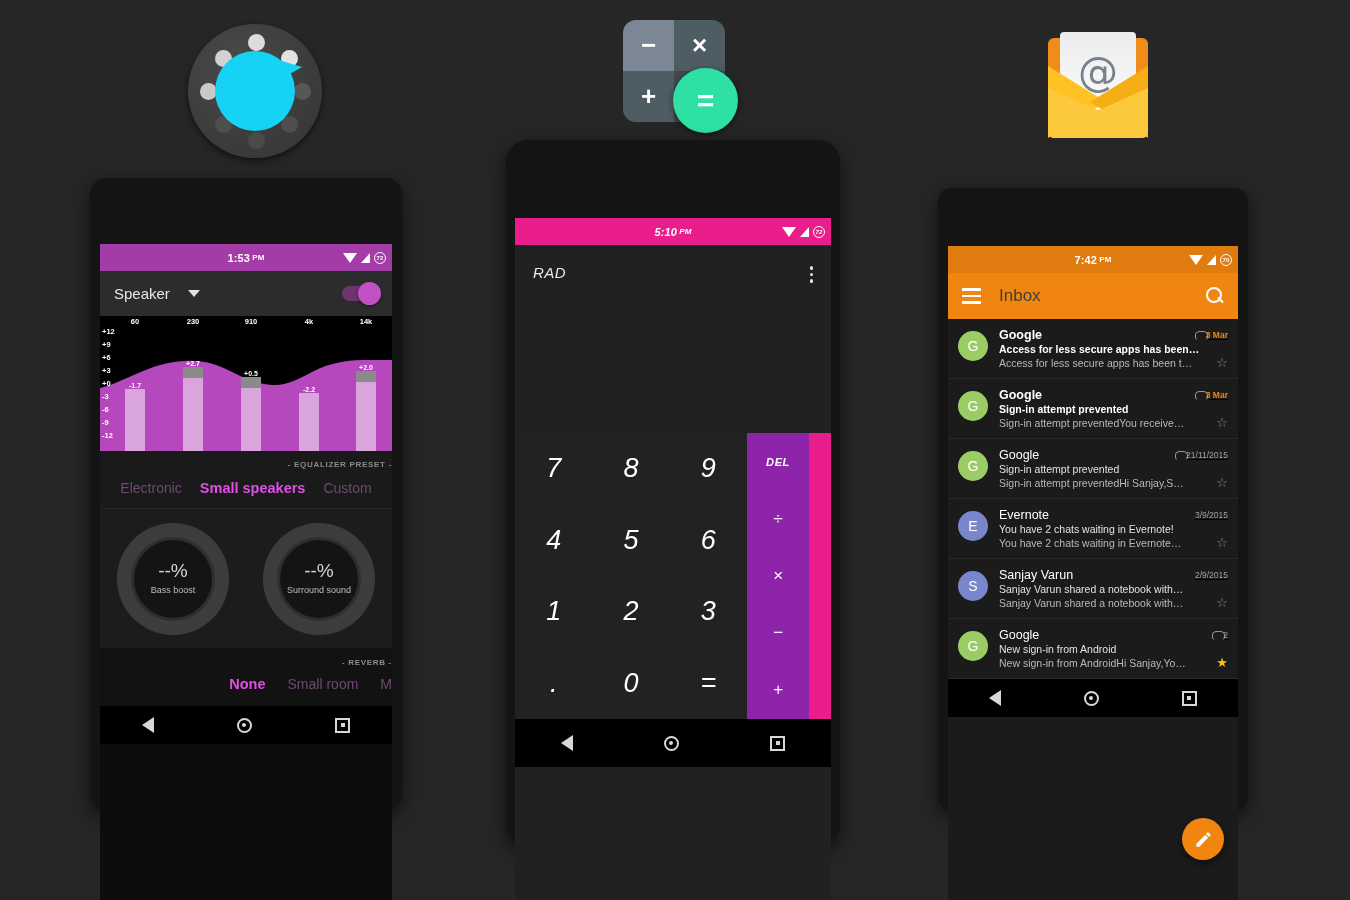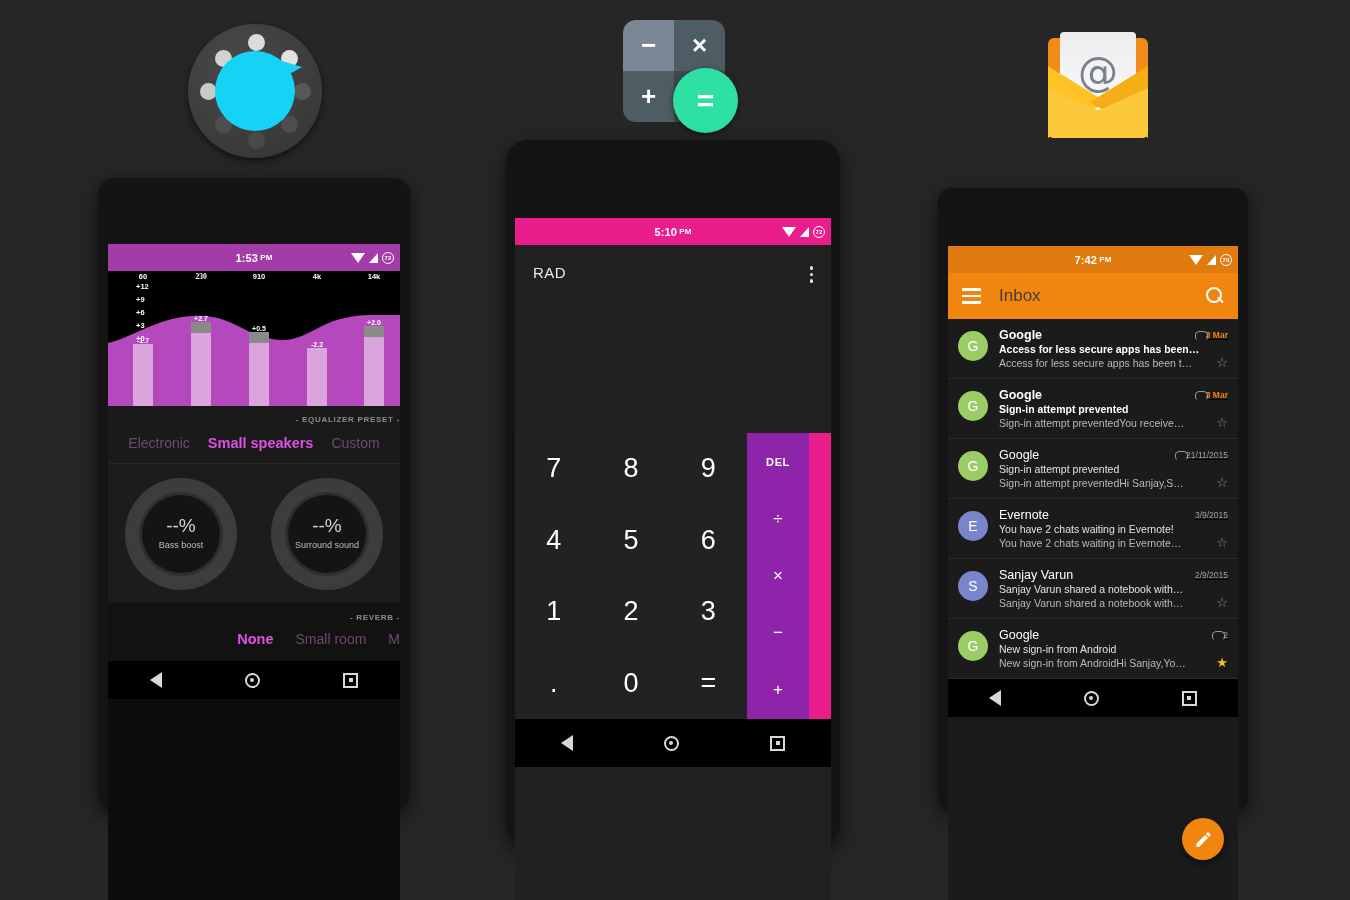--- a/index.html
+++ b/index.html
@@ -74,36 +74,36 @@
   .nav-back { width:0;height:0;border-top:8px solid transparent;border-bottom:8px solid transparent;
     border-right:12px solid #d8d8d8;}
   .nav-home { width:15px;height:15px;border-radius:50%;border:2px solid #d8d8d8; position:relative;}
   .nav-home:after { content:""; position:absolute; left:3.5px; top:3.5px; width:4px;height:4px;
     border-radius:50%; background:#d8d8d8;}
   .nav-rec { width:15px;height:15px;border:2px solid #d8d8d8; position:relative;}
   .nav-rec:after { content:""; position:absolute; left:3.5px; top:3.5px; width:4px;height:4px;
     background:#d8d8d8;}
 
   
-  #phone-eq { left:98px; top:178px; width:312px; height:632px; border-radius:16px; }
+  #phone-eq { left:90px; top:178px; width:312px; height:632px; border-radius:16px; }
   #eq-screen { left:10px; top:66px; width:292px; height:690px; background:#0d0d0d; }
   #eq-statusbar { height:27px; background:#a43ca8; }
   #eq-toolbar { height:45px; background:#2c2c2c; display:flex; align-items:center; padding:0 14px;
     justify-content:space-between; }
   #eq-toolbar .spk { color:#e8e8e8; font-size:15px; }
   .caret-down { width:0;height:0;border-left:6px solid transparent;border-right:6px solid transparent;
     border-top:7px solid #e0e0e0; margin-left:18px;}
   .switch { width:36px;height:15px;border-radius:8px; background:#6d3470; position:relative;}
   .switch .thumb { position:absolute; right:-3px; top:-4px; width:23px;height:23px;border-radius:50%;
     background:#c152c4; box-shadow:0 1px 3px rgba(0,0,0,.5);}
 
   #eq-graph { position:relative; height:135px; background:#000; }
   #eq-graph .freqlab { position:absolute; top:1px; color:#fff; font-size:7.5px; font-weight:700;
      transform:translateX(-50%); }
-  #eq-graph .dblab { position:absolute; left:2px; color:#fff; font-size:7.5px; font-weight:700;margin-left:26px;}
+  #eq-graph .dblab { position:absolute; left:2px; color:#fff; font-size:7.5px; font-weight:700;}
   #eq-graph svg { position:absolute; left:0; top:0; }
   #eq-graph .band { position:absolute; bottom:0; width:20px; background:#d9a5dc; }
   #eq-graph .bandval { position:absolute; color:#fff; font-size:7px; font-weight:700;
      transform:translateX(-50%); white-space:nowrap; }
   #eq-graph .bandcap { position:absolute; width:20px; height:11px; background:#8a8a8a; }
 
   #eq-presets { background:#1a1a1a; padding:9px 0 12px; }
   .sec-title { text-align:right; color:#8c8c8c; font-size:8px; letter-spacing:.7px; font-weight:700;}
   .chip-row { display:flex; align-items:center; justify-content:center; gap:18px; margin-top:11px; }
   .chip { color:#6e4a70; font-size:14px; }
@@ -117,21 +117,21 @@
   .knob-inner { width:78px;height:78px;border-radius:50%;background:#141414;
      display:flex;flex-direction:column;align-items:center;justify-content:center;}
   .knob-pct { color:#d2d2d2; font-size:19px; font-weight:400; line-height:1;}
   .knob-lab { color:#bdbdbd; font-size:9px; text-align:center; margin-top:5px; line-height:1.15;}
 
   #eq-reverb { background:#121212; padding:10px 0 0; height:58px;}
   #eq-reverb .chip-row { justify-content:flex-end; gap:22px; padding-right:0px; margin-top:9px;}
   #eq-navbar { height:38px; }
 
   
-  #phone-calc { left:506px; top:140px; width:334px; height:706px; border-radius:22px; }
+  #phone-calc { left:506px; top:140px; width:334px; height:706px; border-radius:22px;font-style:italic; }
   #calc-screen { left:9px; top:78px; width:316px; height:700px; background:#212121; }
   #calc-statusbar { height:27px; background:#e91e8c; }
   #calc-head { height:70px; display:flex; align-items:flex-start; justify-content:space-between;
      padding:19px 18px 0 18px; background:#212121;}
   #calc-head .rad { color:#eaeaea; font-size:15px; letter-spacing:.5px;}
   .kebab { display:flex; flex-direction:column; gap:3px; align-items:center; padding-top:2px;}
   .kebab i { width:3.5px;height:3.5px;border-radius:50%;background:#e4e4e4; display:block;}
   #calc-display { height:118px; background:#212121; }
   #calc-pad { display:flex; height:286px; }
   #calc-nums { flex:1; display:grid; grid-template-columns:repeat(3,1fr); grid-template-rows:repeat(4,1fr);
@@ -224,29 +224,38 @@
       <div class="statusbar" id="eq-statusbar">
         <span>1:53</span>
         <span class="pm">PM</span>
         <span class="sb-icons">
           <span class="ico-wifi"></span>
           <span class="ico-sig"></span>
           <span class="ico-batt">72</span>
         </span>
       </div>
 
+      <div id="eq-toolbar">
+        <div style="display:flex;align-items:center;">
+          <span class="spk">Speaker</span>
+          <span class="caret-down"></span>
+        </div>
+        <div class="switch">
+          <span class="thumb"></span>
+        </div>
+      </div>
 
       <div id="eq-graph">
         <svg width="292" height="135" viewBox="0 0 292 135">
           <path d="M0,72 C10,70 22,64 36,58 C52,51 66,46 84,45 C104,44 116,48 130,55
                    C144,62 156,68 172,69 C188,70 200,62 214,55 C228,48 244,44 262,44
                    C274,44 284,44 292,44 L292,135 L0,135 Z" fill="#b548bd"></path>
         </svg>
         <span class="freqlab" style="left:35px;">60</span>
-        <span class="freqlab" style="left:93px;font-family:Liberation Serif, serif;">230</span>
+        <span class="freqlab" style="left:93px;">230</span>
         <span class="freqlab" style="left:151px;">910</span>
         <span class="freqlab" style="left:209px;">4k</span>
         <span class="freqlab" style="left:266px;">14k</span>
 
         <span class="dblab" style="top:11px;">+12</span>
         <span class="dblab" style="top:24px;">+9</span>
         <span class="dblab" style="top:37px;">+6</span>
         <span class="dblab" style="top:50px;">+3</span>
         <span class="dblab" style="top:63px;">+0</span>
         <span class="dblab" style="top:76px;">-3</span>

